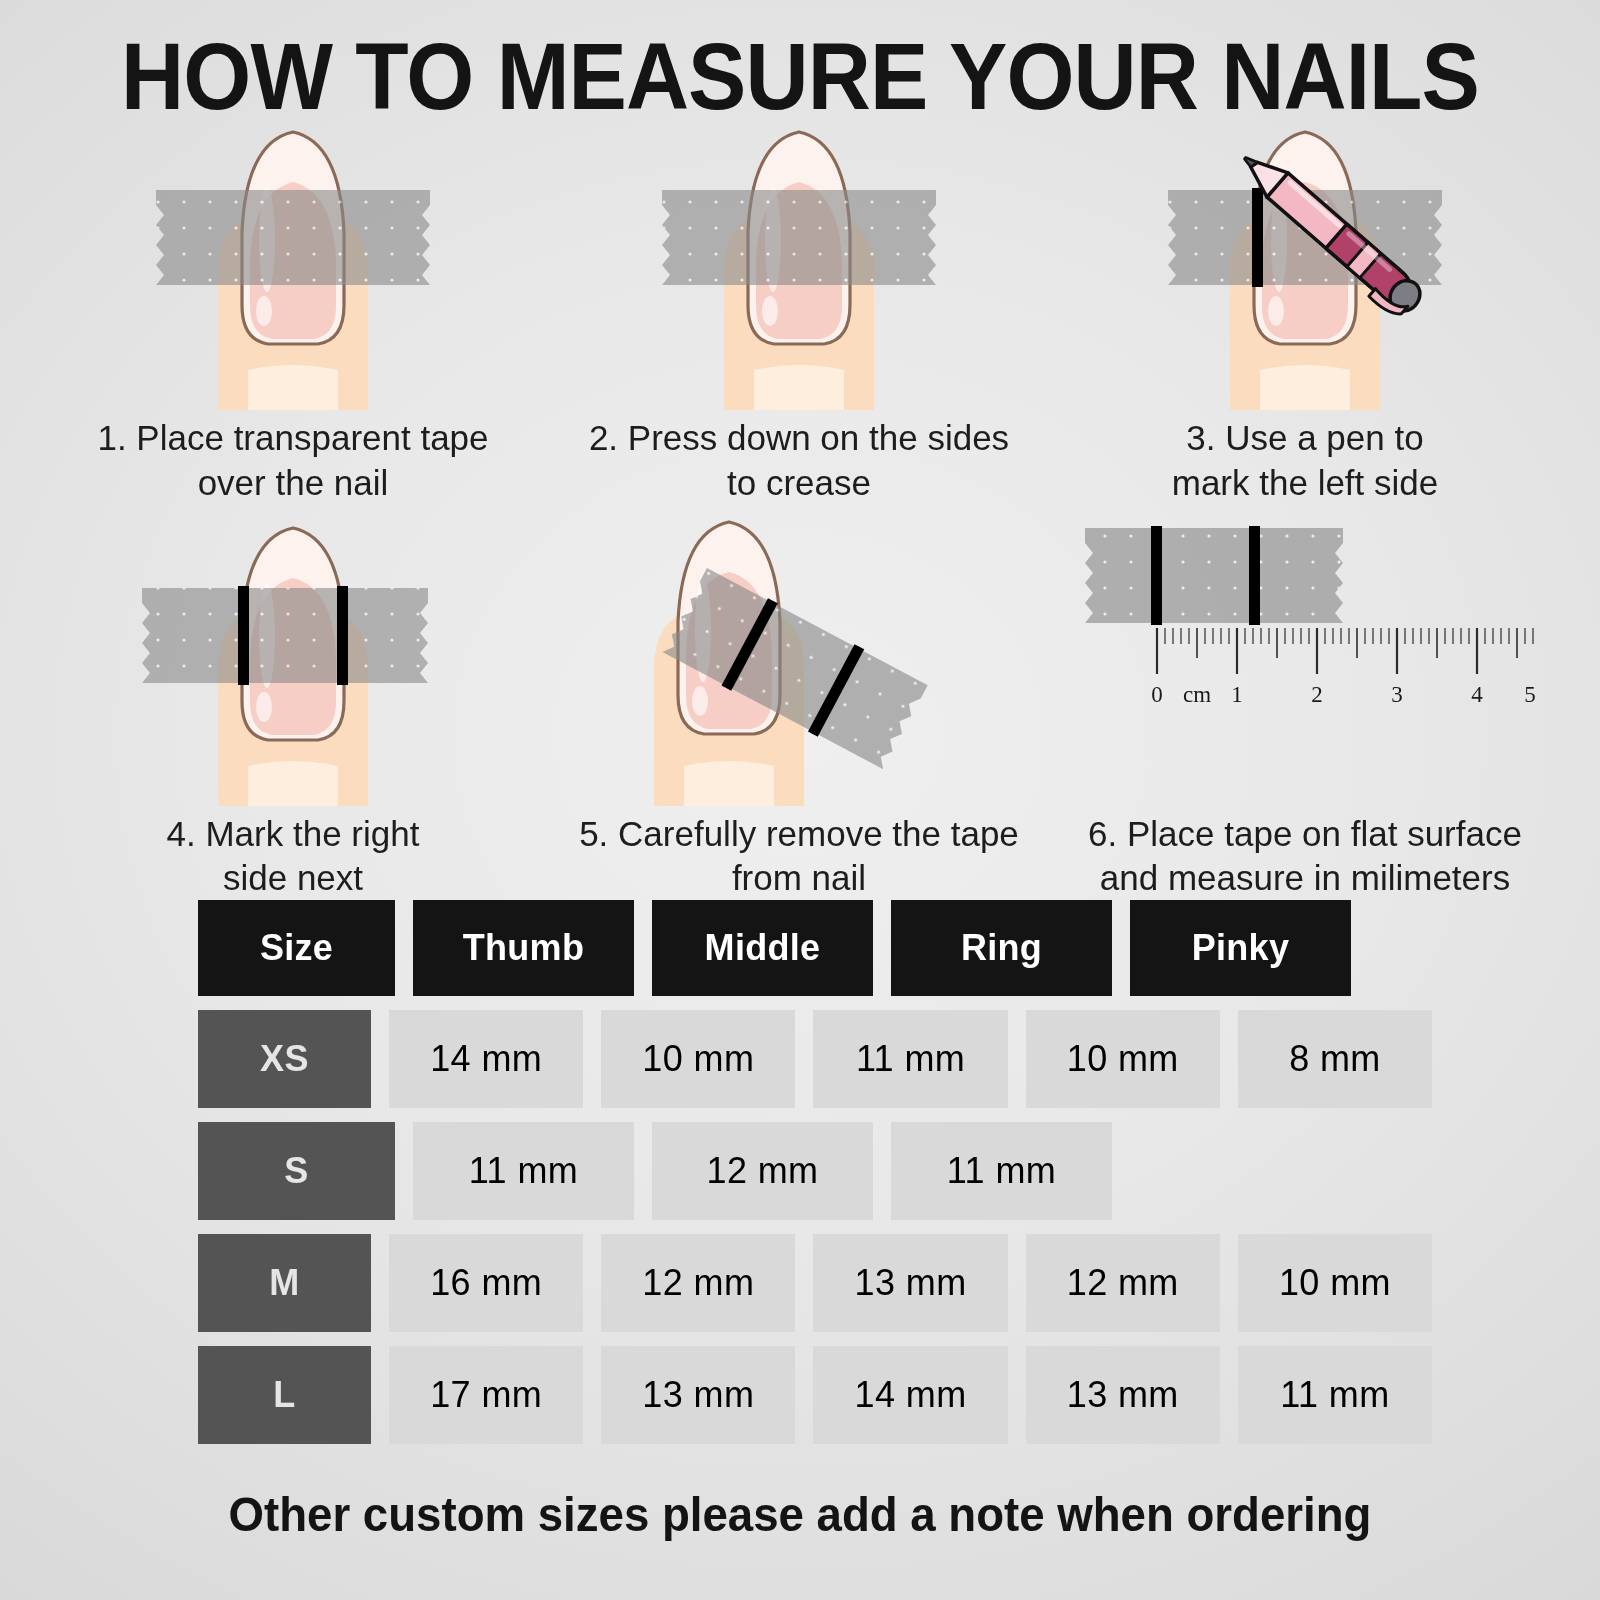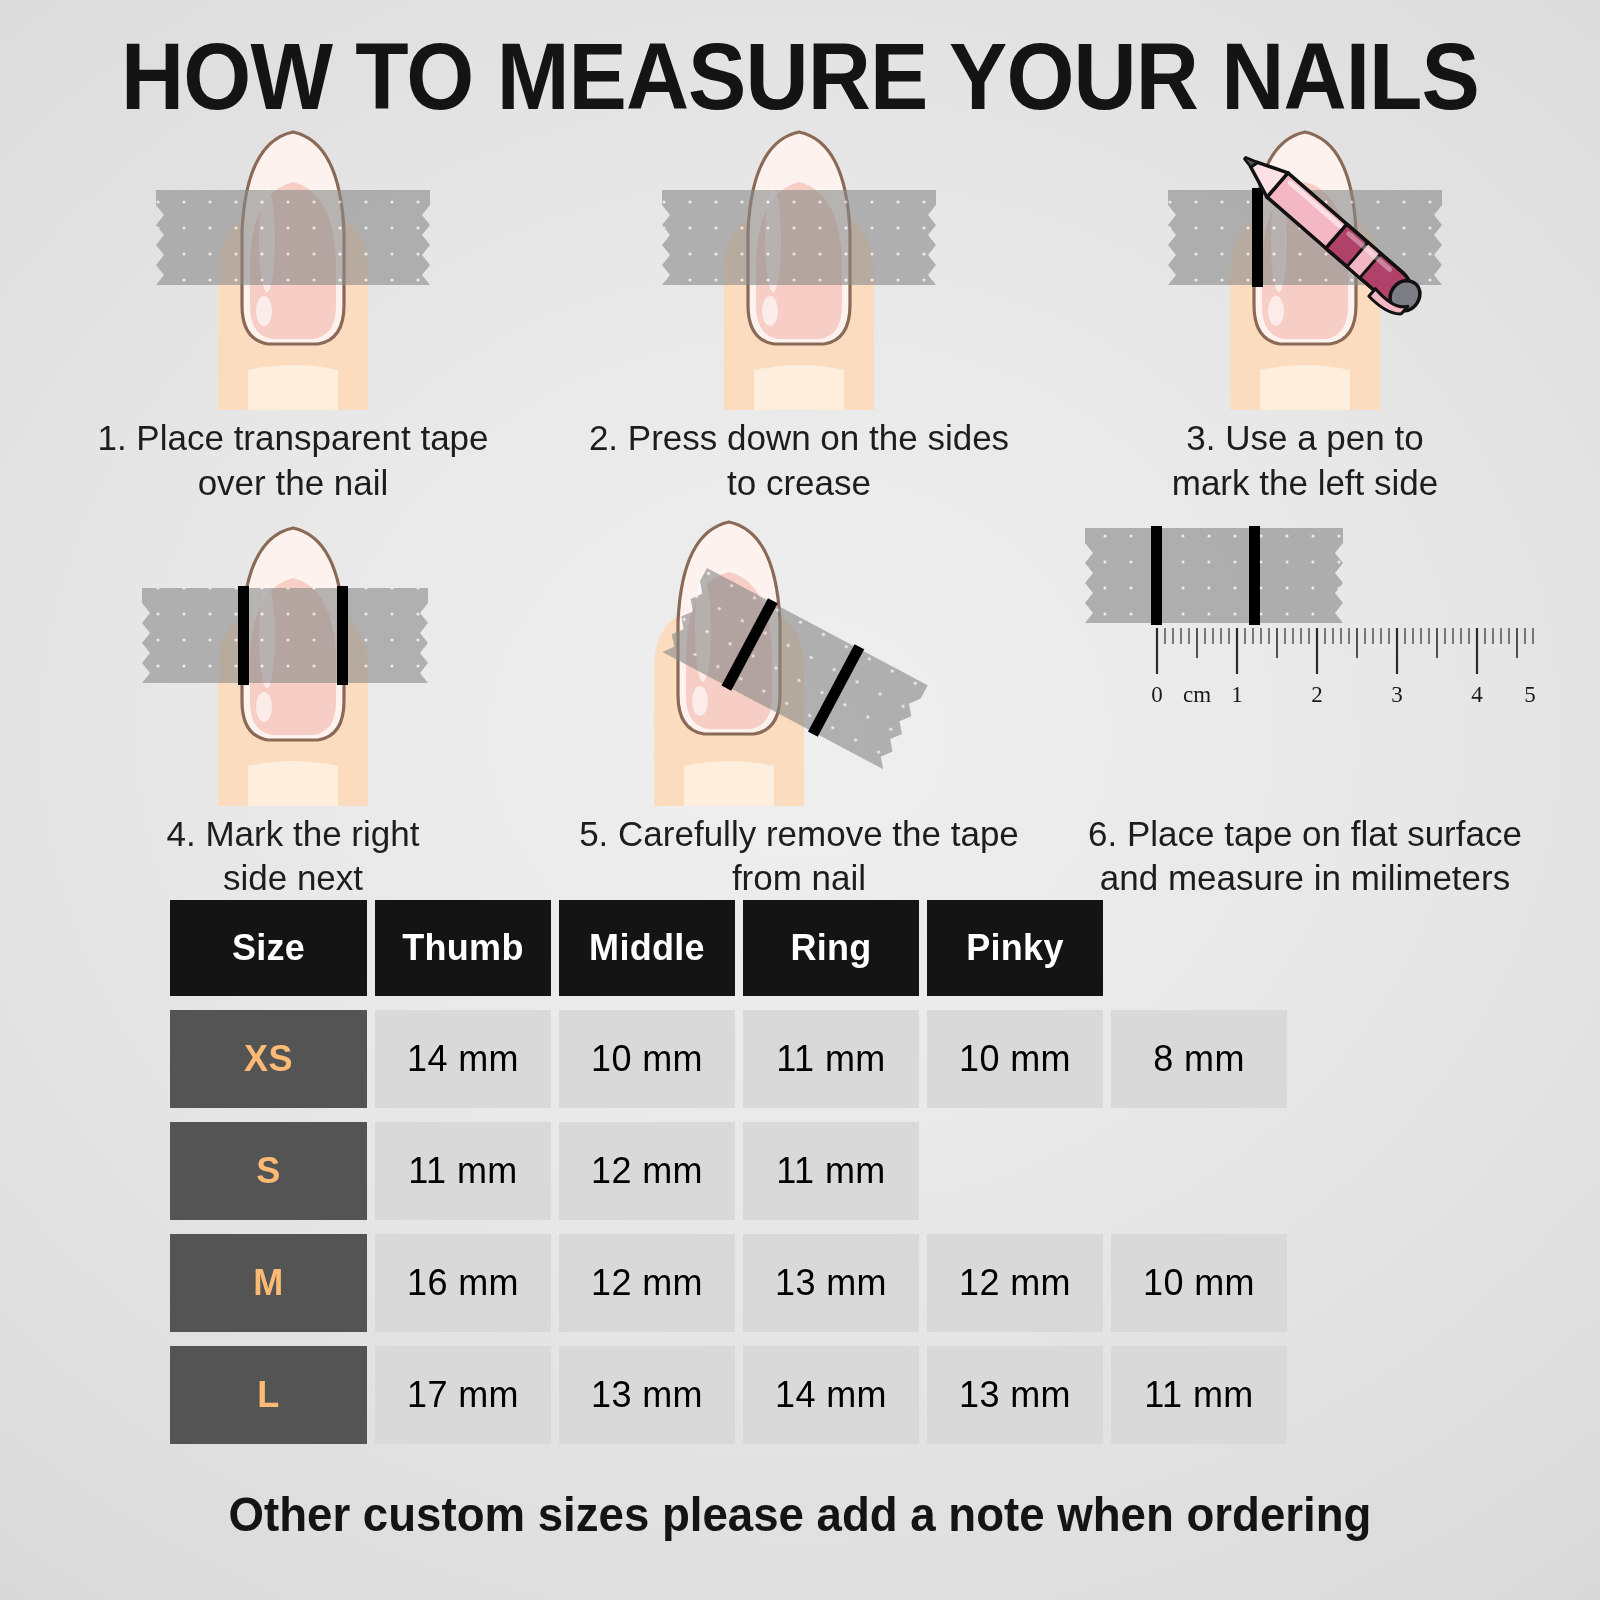--- a/index.html
+++ b/index.html
@@ -83,44 +83,45 @@
 
   
   .size-table {
     position: absolute;
     left: 170px;
     top: 900px;
     width: 1262px;
   }
   .table-row {
     display: flex;
-    gap: 8px;
+    gap: 18px;
     margin-bottom: 14px;
+    margin-left: 28px;
   }
   .cell {
     box-sizing: border-box;
     display: flex;
     align-items: center;
     justify-content: center;
     height: 95px;
     font-family: "Liberation Sans", sans-serif;
   }
   .col-size  { width: 197px; }
-  .col-data  { width: 176px; text-align: right; }
+  .col-data  { width: 221px; text-align: right; }
 
   .head-cell {
     background: #141414;
     color: #ffffff;
     font-weight: 700;
     font-size: 36px;
     letter-spacing: 0.3px;
   }
   .size-cell {
     background: #545454;
-    color: #fdba74;
+    color: #e5e5e5;
     font-weight: 700;
     font-size: 36px;
     letter-spacing: 0.5px;
   }
   .data-cell {
     background: #d9d9d9;
     color: #000000;
     font-weight: 300;
     font-size: 36px;
     letter-spacing: 0.4px;

